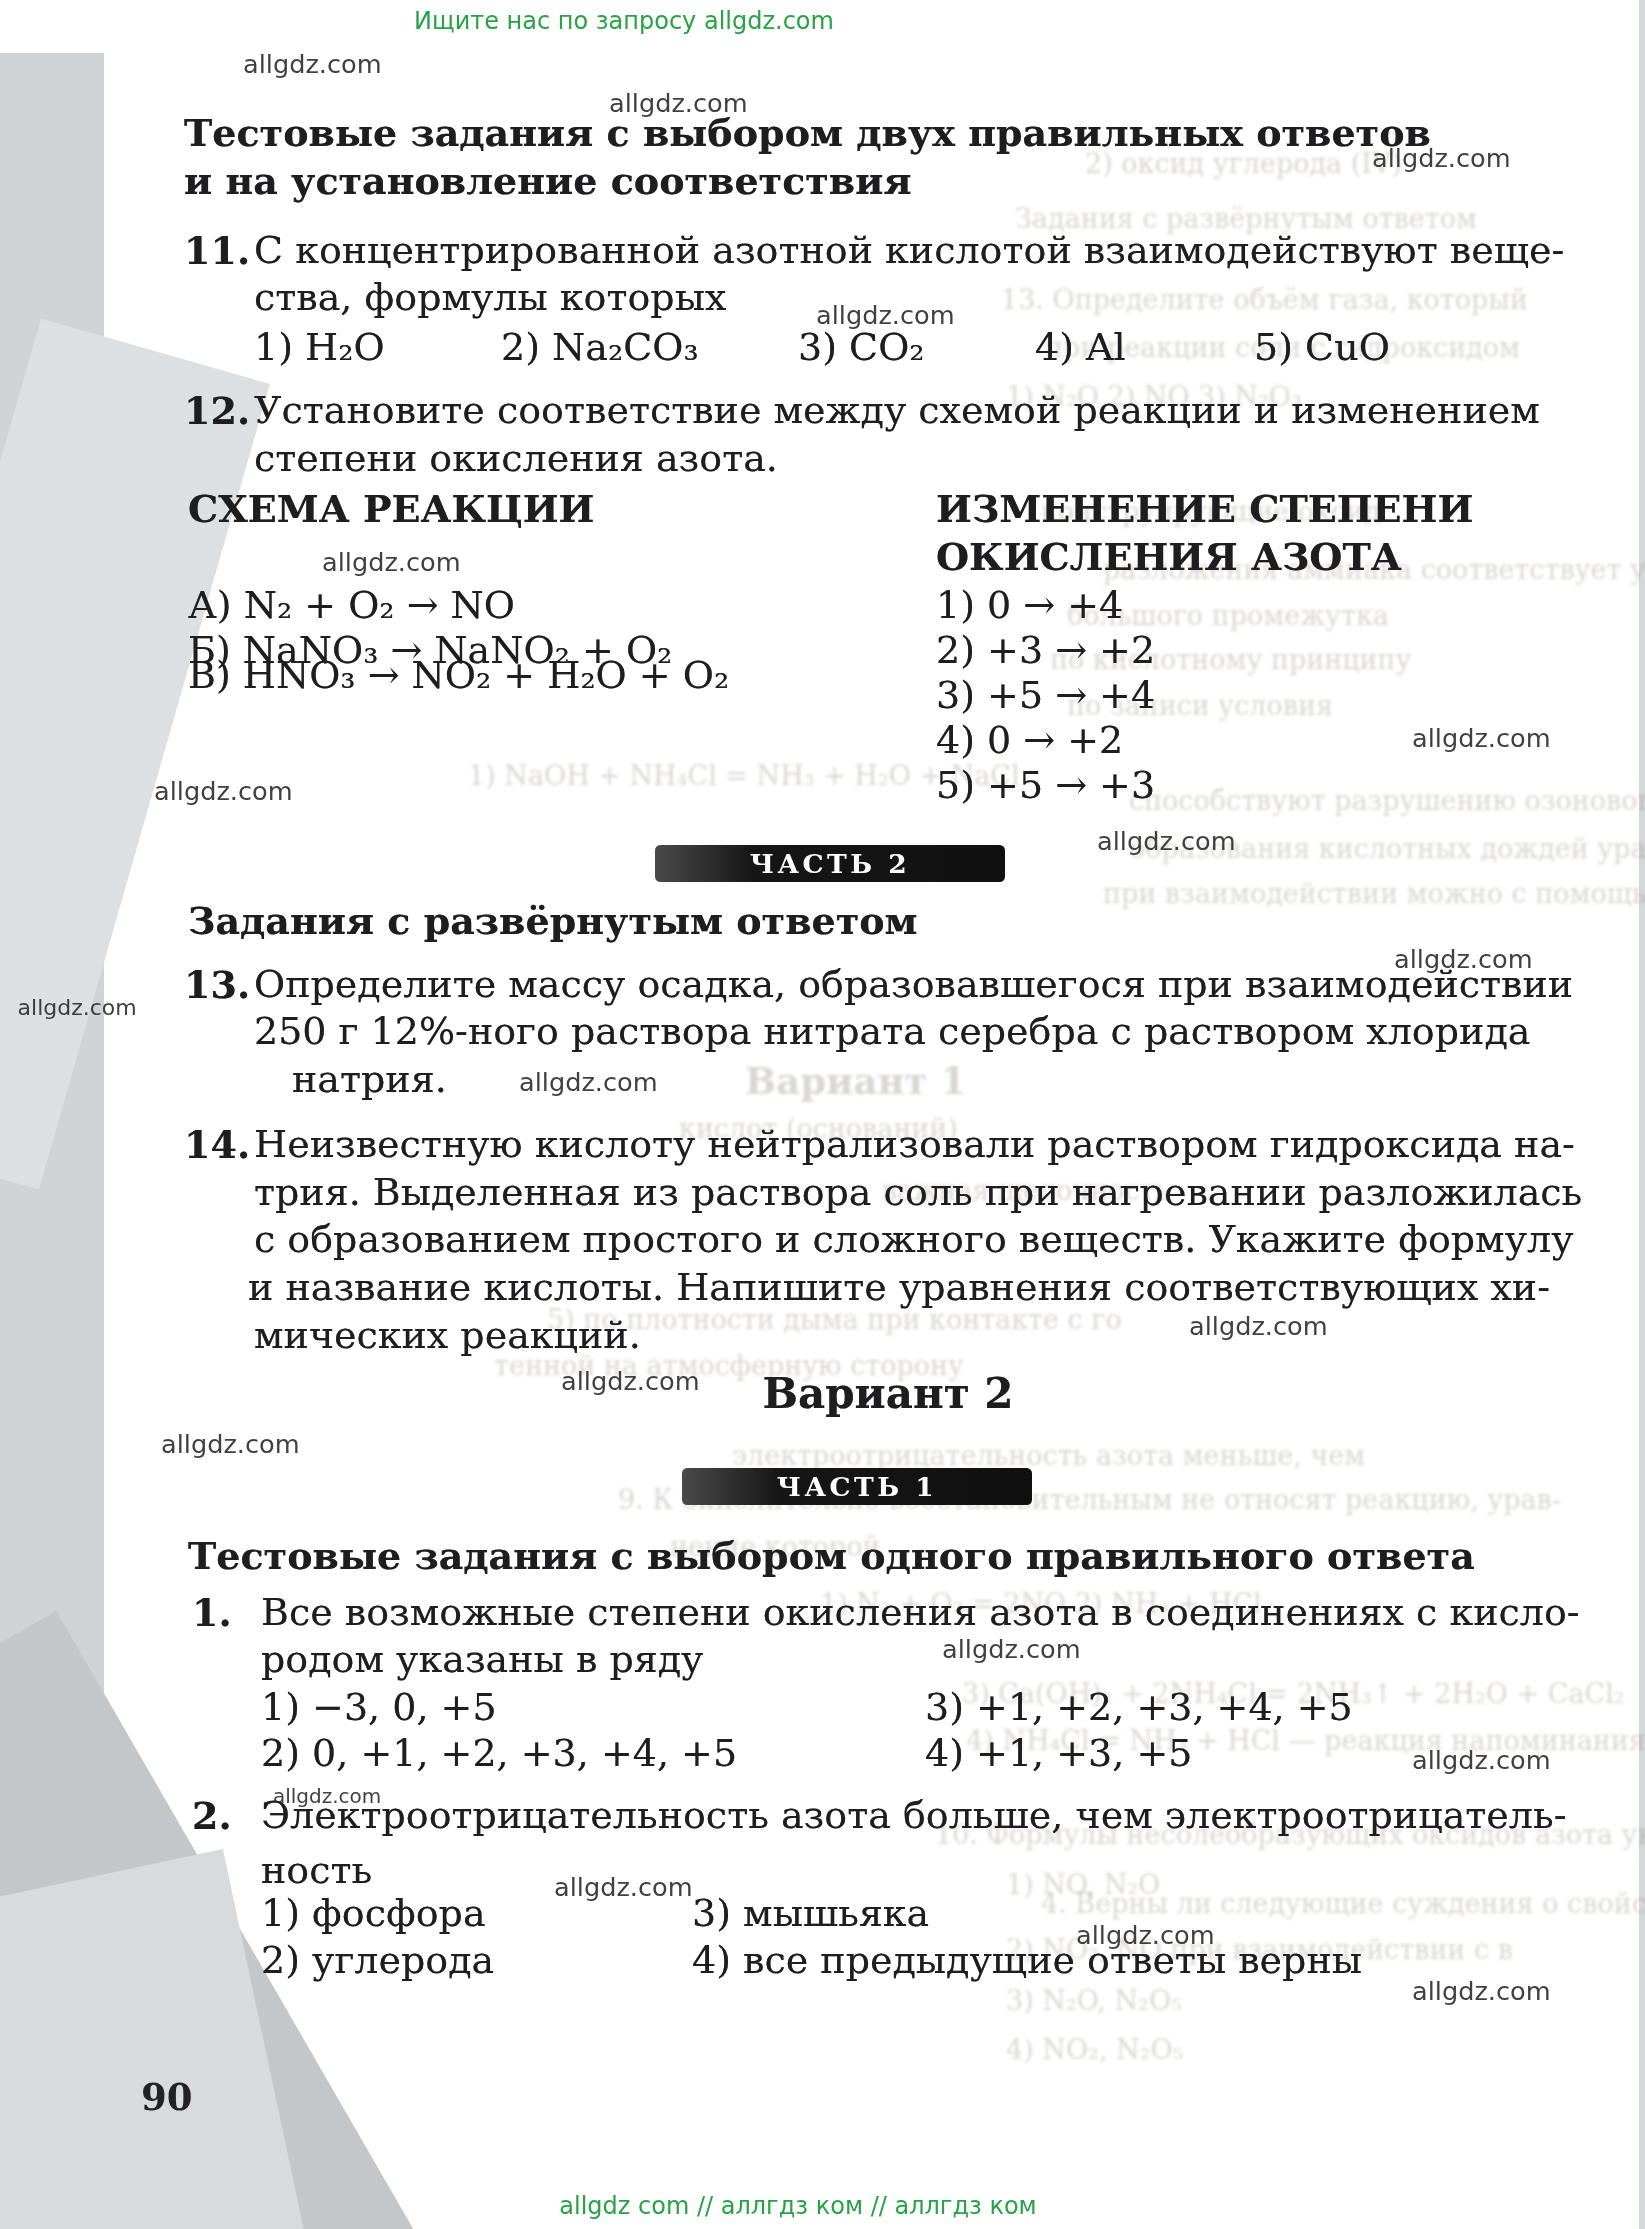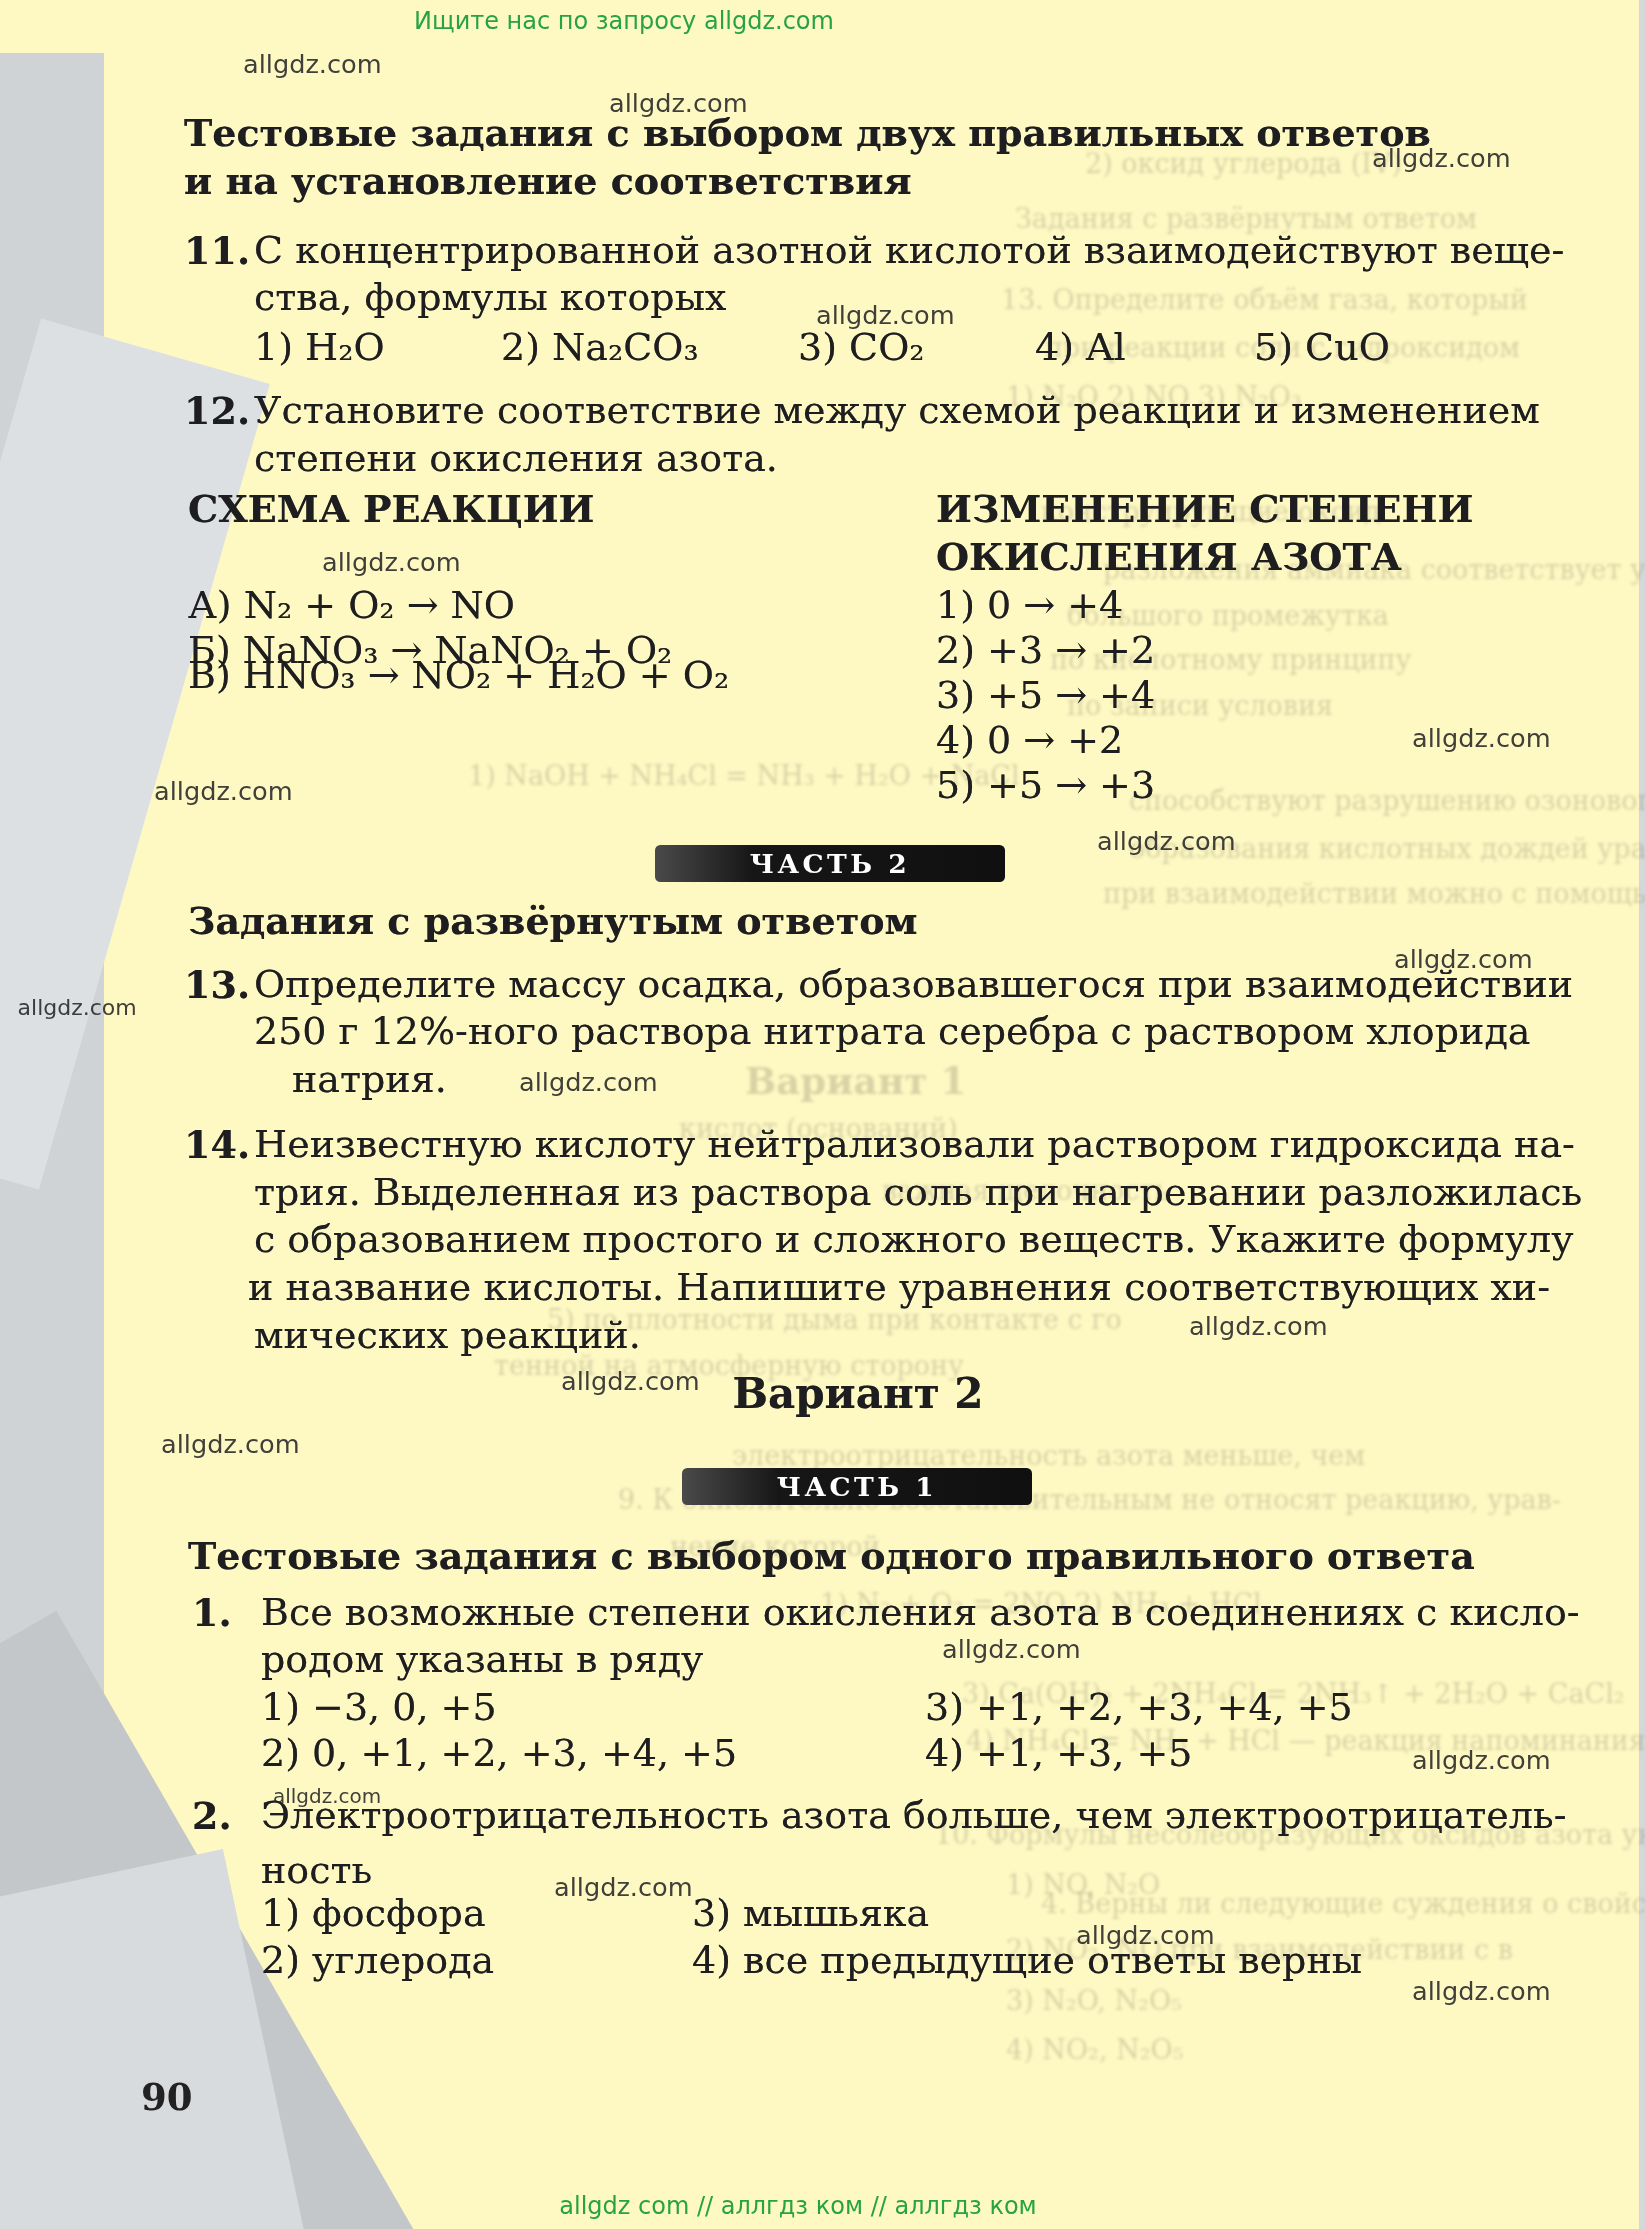--- a/index.html
+++ b/index.html
@@ -1,16 +1,16 @@
 <!DOCTYPE html>
 <html style="font-size:14px"><head>
 <meta charset="utf-8">
 <style>
   html,body{margin:0;padding:0;background:#aeb2b6;}
-  #root{position:relative;width:1645px;height:2229px;background:#fef9c3;overflow:hidden;
+  #root{position:relative;width:1645px;height:2229px;background:#ffffff;overflow:hidden;
         font-family:"DejaVu Serif","Liberation Serif",serif;text-align:center;}
   .wedge{position:absolute;z-index:1;}
   .txt{position:absolute;white-space:nowrap;z-index:2;color:#1e1e20;font-size:38px;
        text-shadow:0 0 0.5px rgba(30,30,32,.65);}
   .b{font-weight:bold;}
   .title{font-size:42px;font-weight:bold;}
   .banner{position:absolute;z-index:2;width:350px;height:37px;border-radius:5.3px;
           background:linear-gradient(90deg,#4a4a4a 0%,#161616 28%,#101010 100%);
           color:#ffffff;display:flex;align-items:center;justify-content:center;
           font-weight:bold;font-size:26.5px;letter-spacing:3.5px;}
@@ -109,21 +109,21 @@
   <span class="txt" style="left:254px;top:1009px;">250 г 12%-ного раствора нитрата серебра с раствором хлорида</span>
   <span class="txt" style="left:254px;top:1057px;margin-left:38px;">натрия.</span>
 
   <span class="txt b" style="left:184px;top:1122px;">14.</span>
   <span class="txt" style="left:254px;top:1122px;">Неизвестную кислоту нейтрализовали раствором гидроксида на-</span>
   <span class="txt" style="left:254px;top:1170px;">трия. Выделенная из раствора соль при нагревании разложилась</span>
   <span class="txt" style="left:254px;top:1217px;">с образованием простого и сложного веществ. Укажите формулу</span>
   <span class="txt" style="left:248px;top:1265px;">и название кислоты. Напишите уравнения соответствующих хи-</span>
   <span class="txt" style="left:254px;top:1313px;">мических реакций.</span>
 
-  <span class="txt title" style="left:858px;top:1369px;transform:translateX(-50%);">Вариант 2</span>
+  <span class="txt title" style="left:888px;top:1369px;transform:translateX(-50%);">Вариант 2</span>
 
   <div class="banner" style="left:682px;top:1468px;">ЧАСТЬ 1</div>
 
   <span class="txt b" style="left:188px;top:1533px;">Тестовые задания с выбором одного правильного ответа</span>
 
   <span class="txt b" style="left:192px;top:1590px;">1.</span>
   <span class="txt" style="left:261px;top:1590px;">Все возможные степени окисления азота в соединениях с кисло-</span>
   <span class="txt" style="left:261px;top:1637px;">родом указаны в ряду</span>
   <span class="txt" style="left:261px;top:1685px;">1) −3, 0, +5</span>
   <span class="txt" style="left:925px;top:1685px;">3) +1, +2, +3, +4, +5</span>

